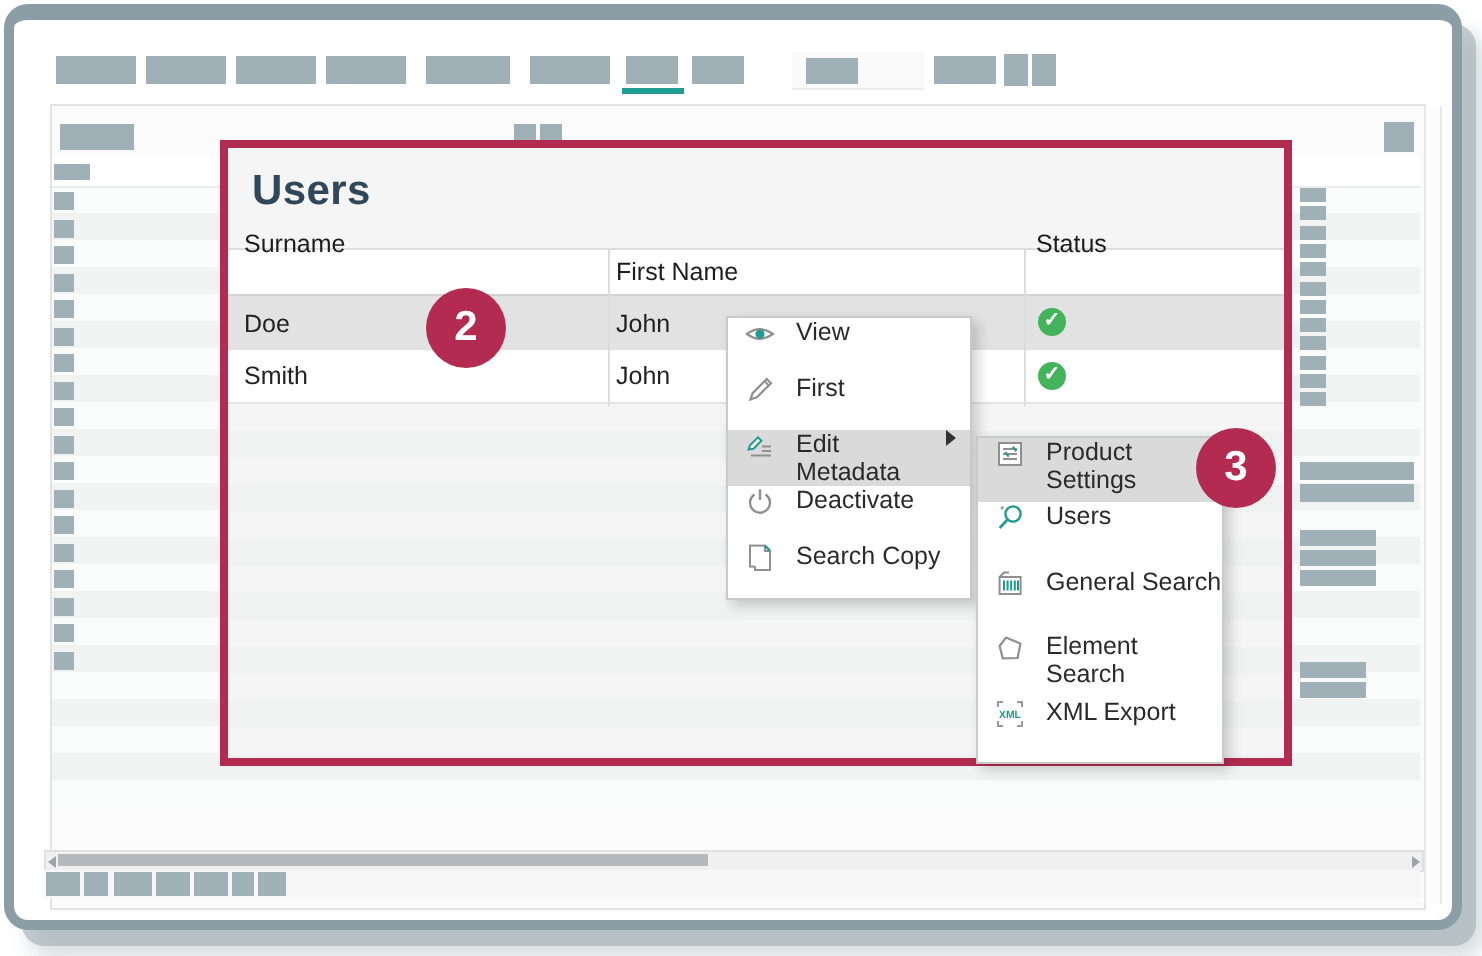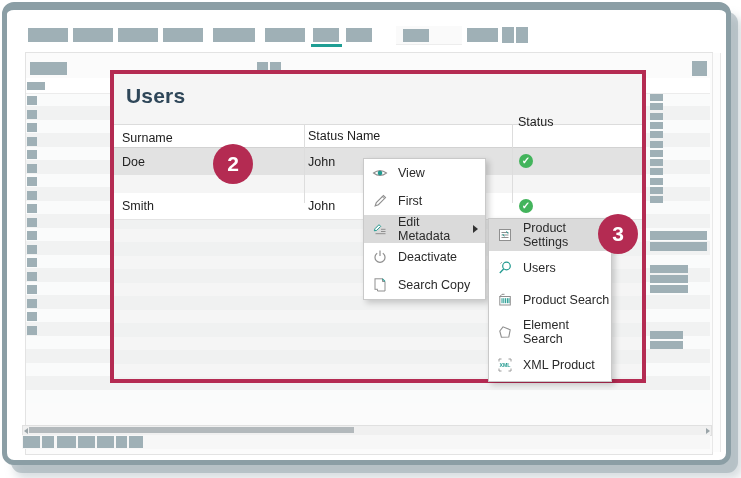--- a/index.html
+++ b/index.html
@@ -37,21 +37,21 @@
   .row-plain{background:#fff;border-bottom:1px solid #e4e4e4;box-sizing:border-box;}
   .cell{position:absolute;top:50%;transform:translateY(-50%);font-size:12.5px;color:#222;white-space:nowrap;}
   .hcell{font-weight:500;color:#1c1c1c;}
   .coldiv{position:absolute;width:1px;background:#ddd;top:50px;height:79px;}
   .statusdot{position:absolute;width:14px;height:14px;border-radius:50%;background:#43b45c;
     color:#fff;font-size:10px;line-height:14px;text-align:center;font-weight:bold;}
 
   
   .menu{position:absolute;background:#fff;border:1px solid #c9c9c9;box-shadow:3px 3px 6px rgba(0,0,0,.18);
     z-index:8;display:flex;flex-direction:column;box-sizing:border-box;}
-  .mi{display:flex;align-items:center;padding-left:8px;gap:10px;font-size:12.5px;color:#2a2a2a;flex:1 1 0;}
+  .mi{display:flex;padding-left:8px;gap:10px;font-size:12.5px;color:#2a2a2a;flex:1 1 0;}
   .mi.hl{background:#dadada;}
   .mi .ic{width:16px;height:16px;flex:0 0 16px;}
   .mi .sub-arrow{margin-left:auto;margin-right:7px;width:0;height:0;
     border-top:4px solid transparent;border-bottom:4px solid transparent;border-left:5px solid #333;}
 
   .badge{position:absolute;width:40px;height:40px;border-radius:50%;background:#b42b52;color:#fff;
     font-size:21px;font-weight:bold;display:flex;align-items:center;justify-content:center;z-index:20;}
 </style>
 </head>
 <body>
@@ -138,30 +138,30 @@
   <div class="ph" style="left:78px;top:436px;width:17px;height:12px"></div>
   <div class="ph" style="left:97px;top:436px;width:17px;height:12px"></div>
   <div class="ph" style="left:116px;top:436px;width:11px;height:12px"></div>
   <div class="ph" style="left:129px;top:436px;width:14px;height:12px"></div>
 
   <div class="frame">
     <div class="substripes"></div>
     <div class="users-title">Users</div>
 
     <div class="thead"></div>
-    <span class="cell hcell" style="left:8px;top:64px">Surname</span>
-    <span class="cell hcell" style="left:194px;top:62px">Status Name</span>
+    <span class="cell hcell" style="left:8px;top:48px">Surname</span>
+    <span class="cell hcell" style="left:194px;top:62px">First Name</span>
     <span class="cell hcell" style="left:404px;top:48px">Status</span>
 
     <div class="trow row-sel" style="top:74px">
       <span class="cell" style="left:8px">Doe</span>
       <span class="cell" style="left:194px">John</span>
       <span class="statusdot" style="left:405px;top:6px">✓</span>
     </div>
-    <div class="trow row-plain" style="top:119px">
+    <div class="trow row-plain" style="top:101px">
       <span class="cell" style="left:8px">Smith</span>
       <span class="cell" style="left:194px">John</span>
       <span class="statusdot" style="left:405px;top:6px">✓</span>
     </div>
     <div class="coldiv" style="left:190px"></div>
     <div class="coldiv" style="left:398px"></div>
   </div>
 
   <div class="menu" style="left:363px;top:158px;width:123px;height:142px">
     <div class="mi">
@@ -219,33 +219,33 @@
         <path d="M3.5 3.5 l1.2-1.2" stroke="#8f8f8f" stroke-width="1"></path>
         </svg>
       <span>Users</span>
     </div>
     <div class="mi">
       <svg class="ic" viewBox="0 0 16 16">
         <rect x="2.8" y="4.5" width="10.5" height="8.5" fill="#fff" stroke="#8f8f8f" stroke-width="1"></rect>
         <path d="M2.8 4.5 l2.2-2.2 h2.5" fill="none" stroke="#8f8f8f" stroke-width="1"></path>
         <path d="M5 6.2 v5 M6.8 6.2 v5 M8.6 6.2 v5 M10.4 6.2 v5 M12 6.2 v5" stroke="#229a90" stroke-width="1"></path>
         </svg>
-      <span>Product Search</span>
+      <span>General Search</span>
     </div>
     <div class="mi">
       <svg class="ic" viewBox="0 0 16 16">
         <path d="M2.8 7 L6 2.8 L9.5 4.2 L13.2 5.8 L11.8 13 L4.4 13.2 Z" fill="#fff" stroke="#8f8f8f" stroke-width="1.1"></path>
         </svg>
       <span>Element Search</span>
     </div>
     <div class="mi">
       <svg class="ic" viewBox="0 0 16 16">
         <path d="M2 4.5 V2 h2.5 M11.5 2 H14 v2.5 M14 11.5 V14 h-2.5 M4.5 14 H2 v-2.5" fill="none" stroke="#9a9a9a" stroke-width="1"></path>
         <text x="8" y="10" text-anchor="middle" font-size="5.2" font-weight="bold" fill="#229a90" font-family="Liberation Sans, sans-serif">XML</text>
         </svg>
-      <span>XML Product</span>
+      <span>XML Export</span>
     </div>
   </div>
 
   <div class="badge" style="left:213px;top:144px">2</div>
   <div class="badge" style="left:598px;top:214px">3</div>
 
 </div>
 
 </body></html>

